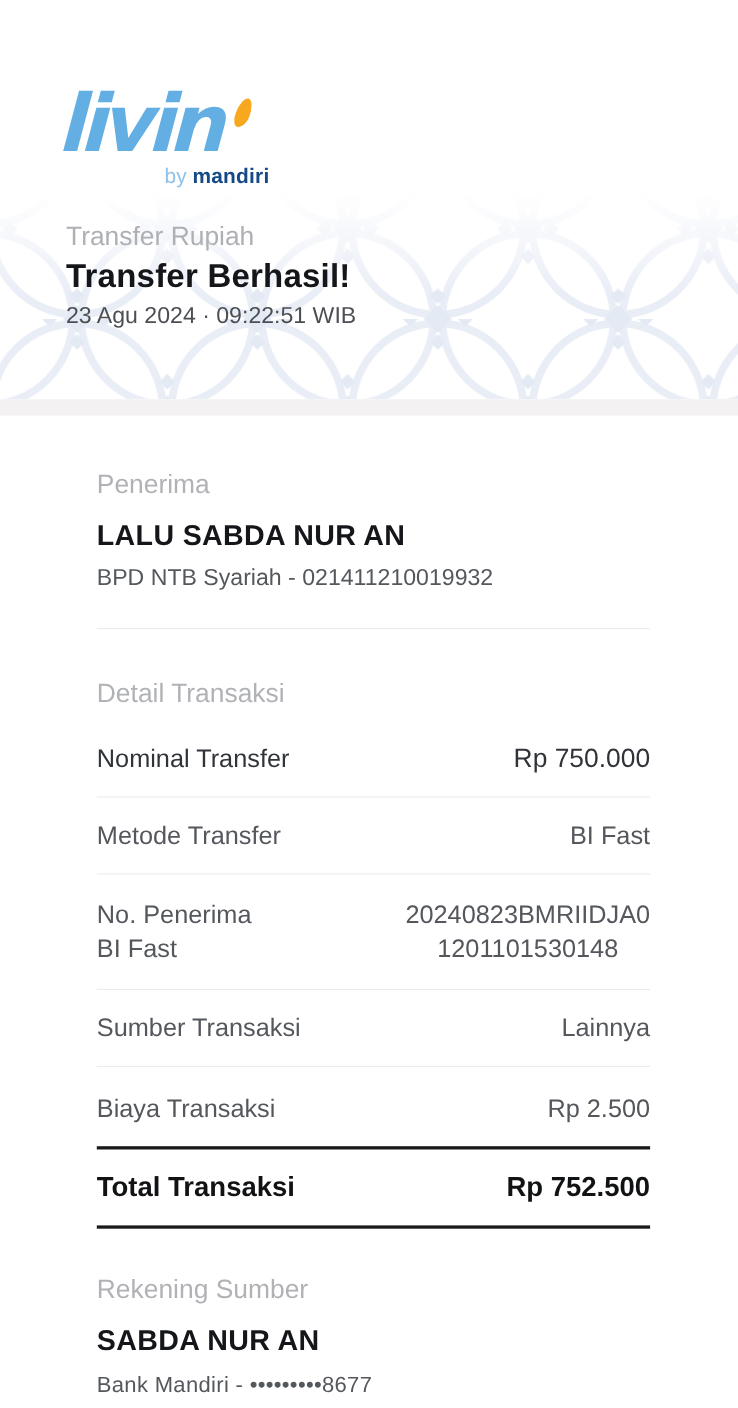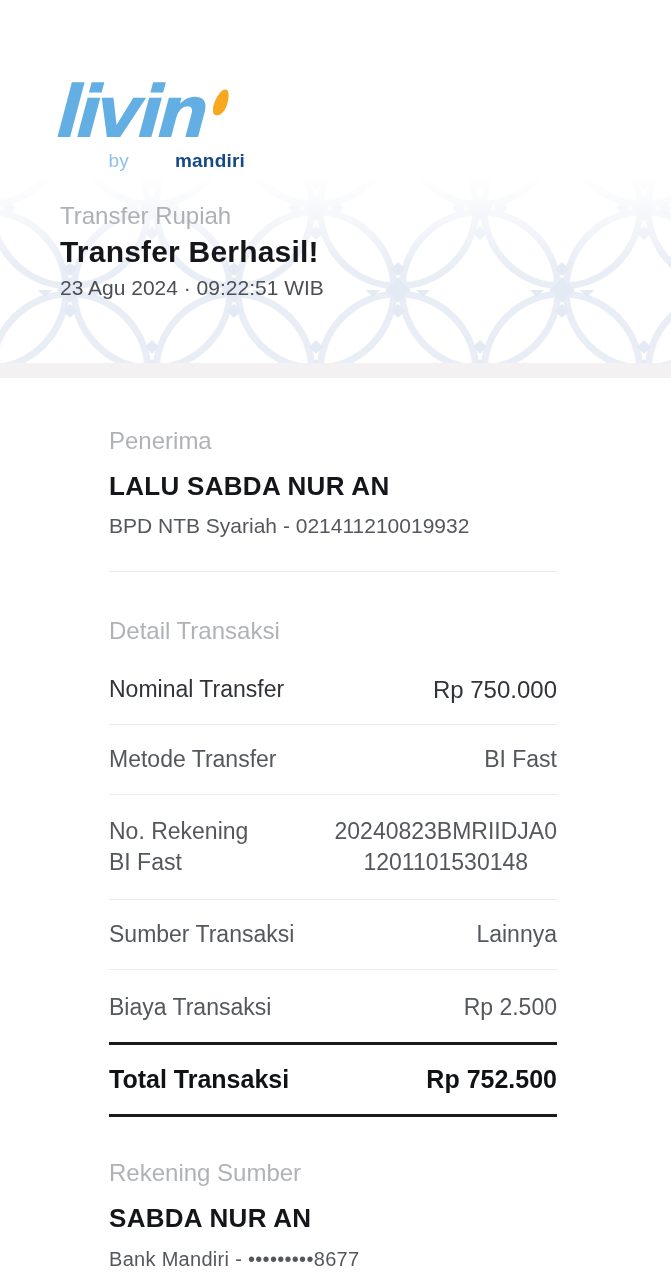--- a/index.html
+++ b/index.html
@@ -29,29 +29,29 @@
     font-family:"DejaVu Sans", sans-serif;
     transform:skewX(-4deg);
   }
   .logo-apos{
     display:inline-block;width:13px;height:27px;margin-left:10px;margin-bottom:38px;
     background:#f7a81f;border-radius:52% 48% 60% 40% / 58% 58% 42% 42%;
     transform:rotate(16deg);vertical-align:bottom;
   }
   .logo-byline{margin-top:-4px;text-align:right;font-size:19px;line-height:22px;padding-right:4px;}
   .logo-by{color:#8ec2ea;font-weight:400;}
-  .logo-mandiri{color:#164a86;font-weight:700;letter-spacing:.2px;margin-left:41px;}
+  .logo-mandiri{color:#164a86;font-weight:700;letter-spacing:.2px;}
 
   .header-titles{position:absolute;left:60px;top:202px;z-index:3;}
   .header-subtitle{font-size:24px;line-height:28px;color:#aeb0b4;}
   .header-title{font-size:30px;line-height:34px;font-weight:700;color:#151619;margin-top:5px;letter-spacing:.2px;}
   .header-datetime{font-size:21px;line-height:25px;color:#4b4e53;margin-top:6px;}
 
   
-  .content{position:relative;padding:0 114px 0 88px;margin-left:21px;}
+  .content{position:relative;padding:0 80px 0 88px;}
   .section-label{font-size:24px;line-height:28px;color:#b0b2b6;}
   .sec-penerima{margin-top:49px;}
   .person-name{margin-top:16px;font-size:26px;line-height:30px;font-weight:700;color:#141619;letter-spacing:.3px;}
   .account-line{margin-top:13px;font-size:21px;line-height:24px;color:#54575c;}
   .divider{border:none;border-top:1px solid #ececef;margin:33px 0 0 0;height:0;}
   .sec-detail-label{margin-top:45px;}
 
   .detail-rows{margin-top:10px;}
   .row{
     display:flex;justify-content:space-between;align-items:flex-start;
@@ -145,21 +145,21 @@
         <div class="row-value">Rp 750.000</div>
       </div>
 
       <div class="row">
         <div class="row-label">Metode Transfer</div>
         <div class="row-value">BI Fast</div>
       </div>
 
       <div class="row row-ref">
         <div class="row-label">
-          <div>No. Rekening</div>
+          <div>No. Penerima</div>
           <div>BI Fast</div>
         </div>
         <div class="row-value">
           <div>20240823BMRIIDJA0</div>
           <div>1201101530148</div>
         </div>
       </div>
 
       <div class="row">
         <div class="row-label">Sumber Transaksi</div>

